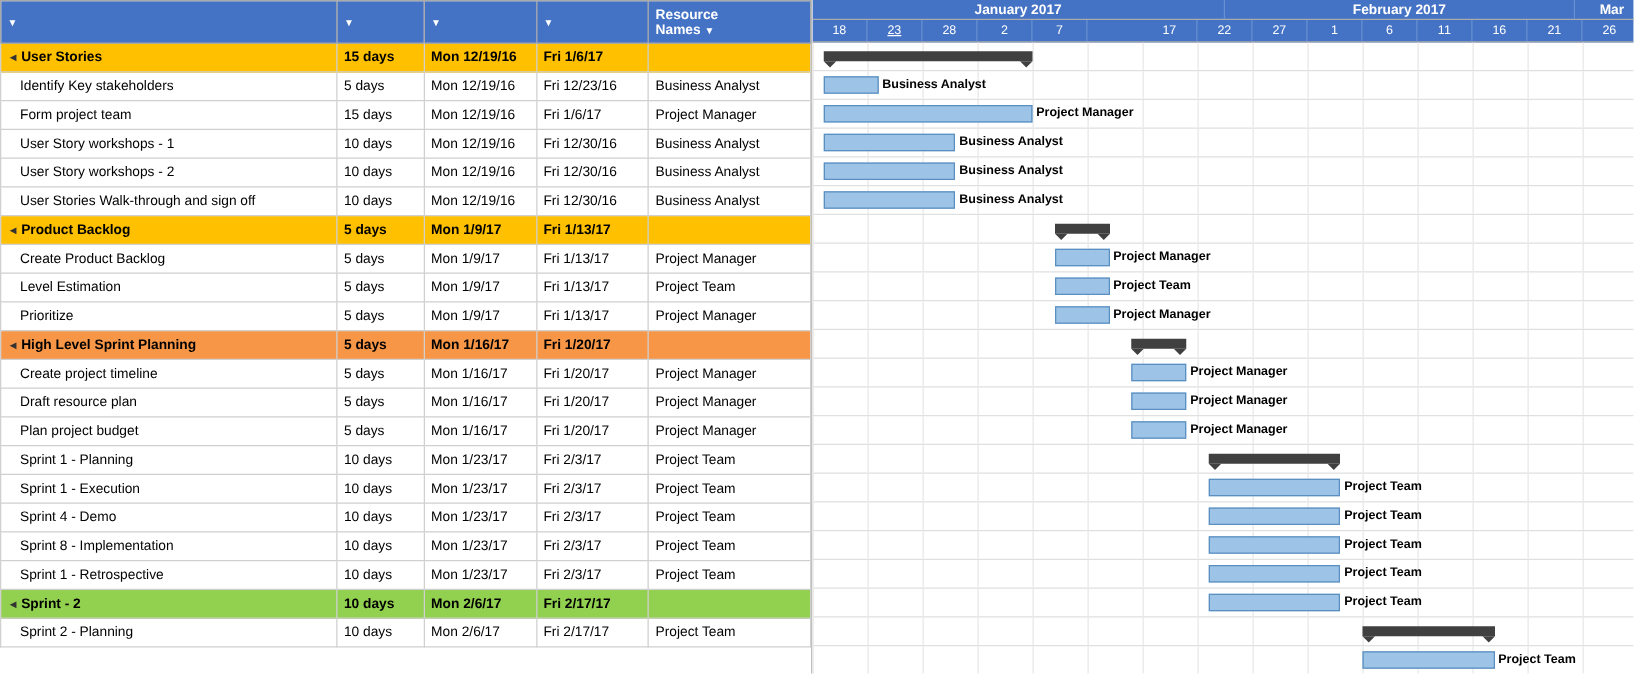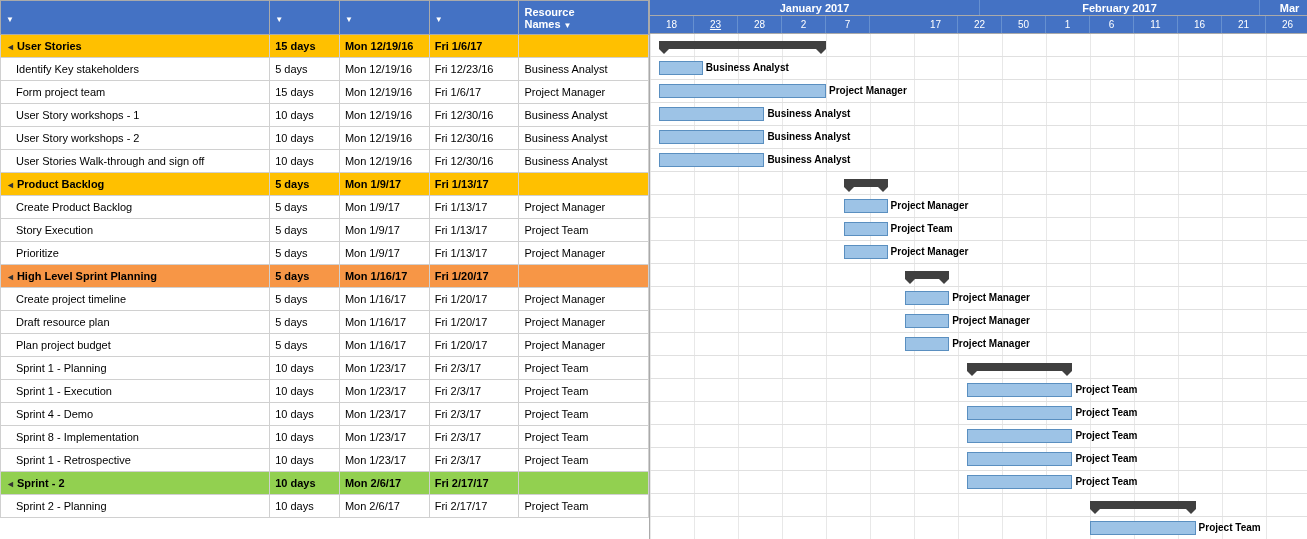--- a/index.html
+++ b/index.html
@@ -165,21 +165,21 @@
     <td class="col-resource" style="background:#ffc000"></td>
   </tr>
           <tr>
       <td class="col-task" style="padding-left:15px">Create Product Backlog</td>
       <td class="col-duration">5 days</td>
       <td class="col-start">Mon 1/9/17</td>
       <td class="col-finish">Fri 1/13/17</td>
       <td class="col-resource">Project Manager</td>
     </tr>
           <tr>
-      <td class="col-task" style="padding-left:15px">Story Execution</td>
+      <td class="col-task" style="padding-left:15px">Level Estimation</td>
       <td class="col-duration">5 days</td>
       <td class="col-start">Mon 1/9/17</td>
       <td class="col-finish">Fri 1/13/17</td>
       <td class="col-resource">Project Team</td>
     </tr>
           <tr>
       <td class="col-task" style="padding-left:15px">Prioritize</td>
       <td class="col-duration">5 days</td>
       <td class="col-start">Mon 1/9/17</td>
       <td class="col-finish">Fri 1/13/17</td>
@@ -279,21 +279,21 @@
       </div>
       <div class="gantt-days" id="gantt-days-row">
       <div class="day-label" style="width: 44px;">18</div>
           <div class="day-label" style="width: 44px; text-decoration: underline;">23</div>
           <div class="day-label" style="width: 44px;">28</div>
           <div class="day-label" style="width: 44px;">2</div>
           <div class="day-label" style="width: 44px;">7</div>
           <div class="day-label" style="width: 44px; margin-top: 42px;">12</div>
           <div class="day-label" style="width: 44px;">17</div>
           <div class="day-label" style="width: 44px;">22</div>
-          <div class="day-label" style="width: 44px;">50</div>
+          <div class="day-label" style="width: 44px;">27</div>
           <div class="day-label" style="width: 44px;">1</div>
           <div class="day-label" style="width: 44px;">6</div>
           <div class="day-label" style="width: 44px;">11</div>
           <div class="day-label" style="width: 44px;">16</div>
           <div class="day-label" style="width: 44px;">21</div>
           <div class="day-label" style="width: 44px;">26</div>
         </div>
     </div>
     <div class="gantt-body" id="gantt-body">
     <div class="gantt-row" style="height: 23px; position: relative; border-bottom: 1px solid rgb(224, 224, 224);">

